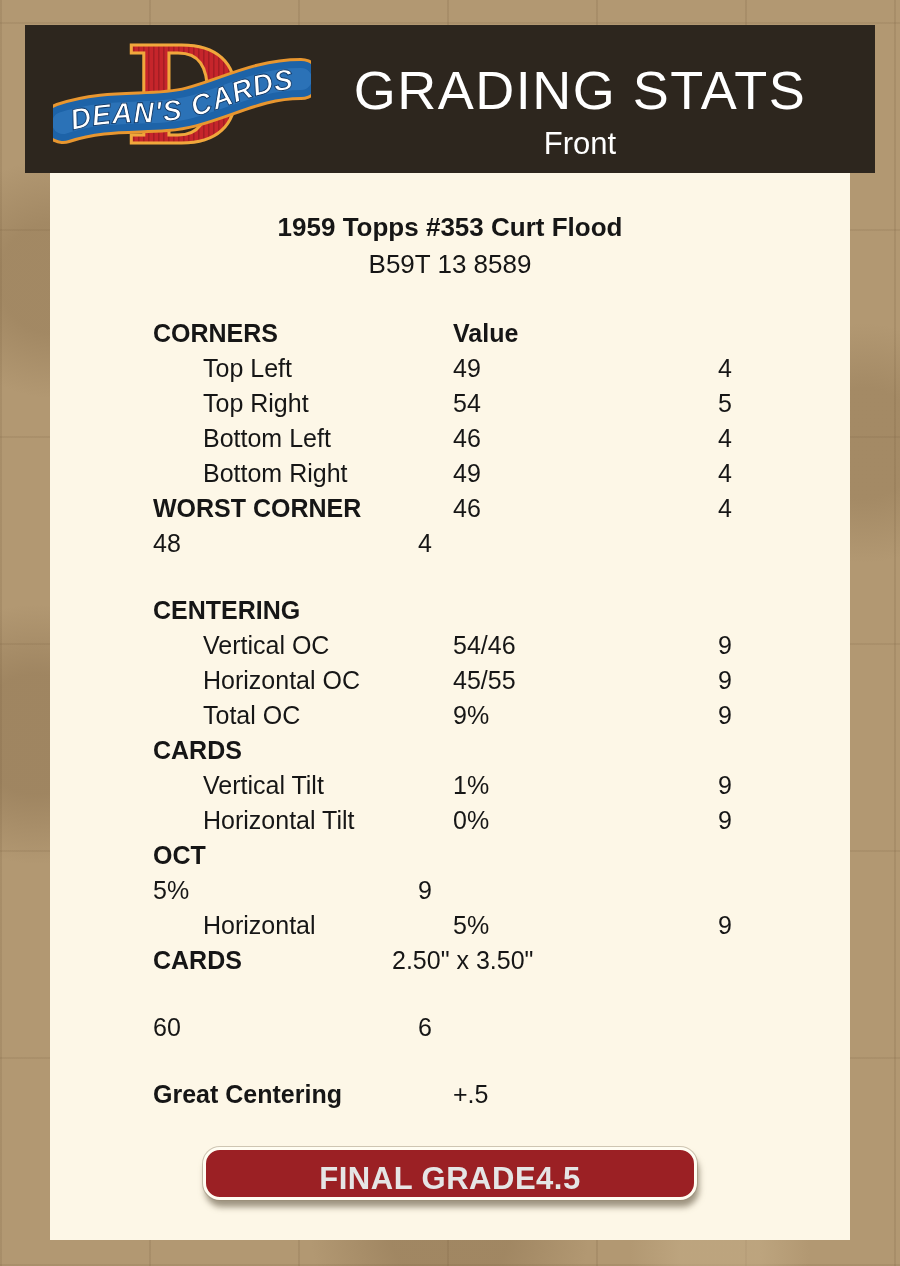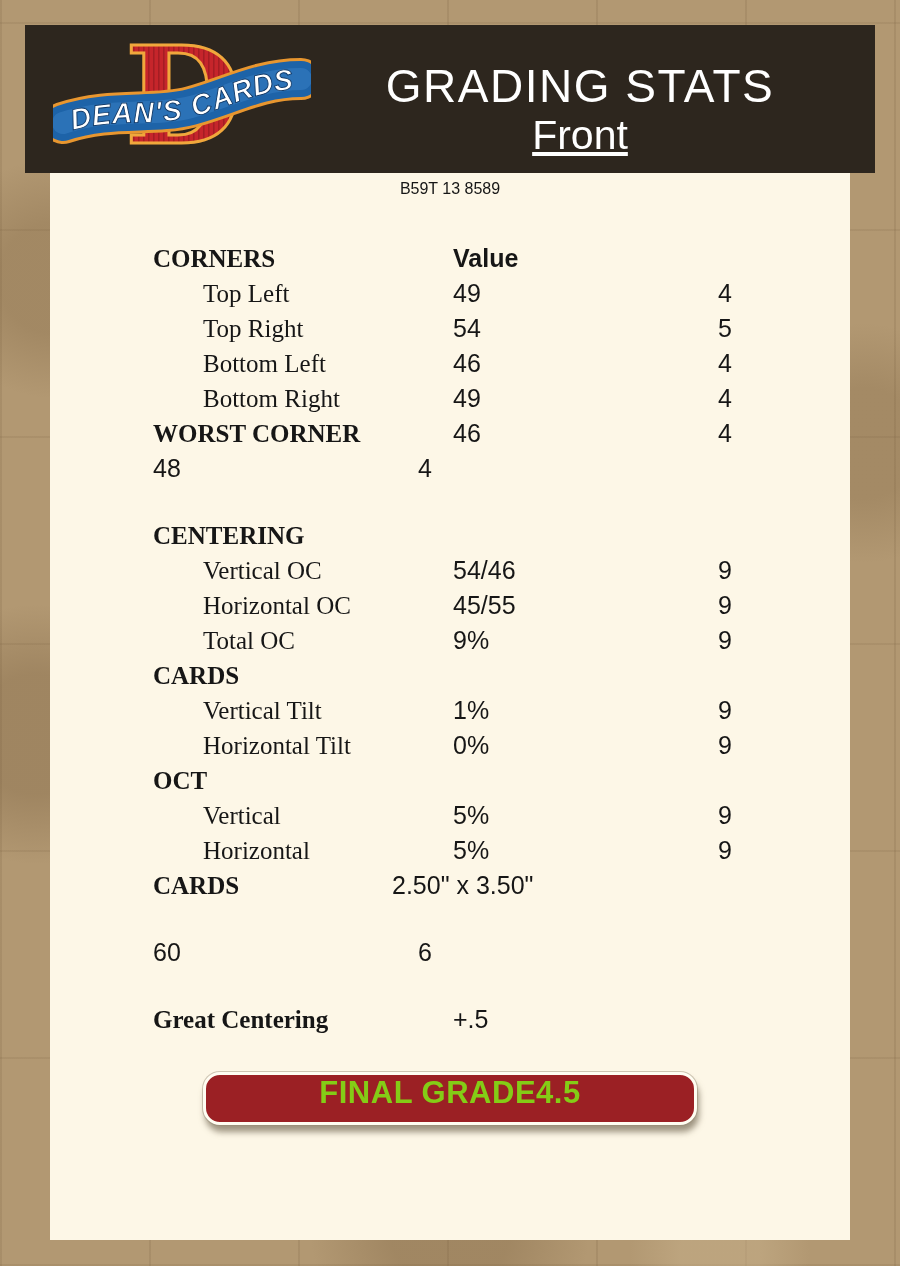--- a/index.html
+++ b/index.html
@@ -20,44 +20,44 @@
       radial-gradient(circle at 80% 99%, rgba(199,176,138,.5) 0 40px, rgba(199,176,138,0) 90px),
       repeating-linear-gradient(90deg, rgba(125,100,68,.20) 0 2px, rgba(0,0,0,0) 2px 149px),
       repeating-linear-gradient(0deg, rgba(125,100,68,.16) 0 2px, rgba(0,0,0,0) 2px 207px);
   }
   .header-bar{
     position:absolute;left:25px;top:25px;width:850px;height:148px;
     background:#2d261e;
   }
   .logo{position:absolute;left:28px;top:6px;width:258px;height:136px;}
   .header-text{position:absolute;left:300px;right:40px;top:0;height:100%;text-align:center;color:#ffffff;}
-  .header-title{margin-top:36px;font-size:46px;letter-spacing:1.5px;line-height:1.1;}
-  .header-subtitle{font-size:41px;text-decoration:underline;}
+  .header-title{margin-top:36px;font-size:54px;letter-spacing:1.5px;line-height:1.1;}
+  .header-subtitle{margin-top:6px;font-size:31px;}
   .panel{
     position:absolute;left:50px;top:173px;width:800px;height:1067px;
     background:#fdf7e7;color:#161616;
   }
   .card-title{margin-top:38px;text-align:center;font-size:26px;font-weight:700;line-height:32px;}
-  .card-id{text-align:center;font-size:16px;line-height:32px;}
+  .card-id{margin-top:5px;text-align:center;font-size:26px;line-height:32px;}
   .stats-table{margin:36px 0 0 103px;width:642px;font-size:25px;}
   .row{display:flex;height:35px;line-height:35px;}
   .row.gap{margin-top:32px;}
   .cell{white-space:nowrap;}
-  .cell.label{width:300px;text-align:left;font-family:Liberation Serif, serif;}
+  .cell.label{width:300px;text-align:left;}
   .cell.value{width:202px;}
   .cell.max{width:140px;text-align:center;}
   .bold{font-weight:700;}
   .indent{padding-left:50px;box-sizing:border-box;}
   .shift-left{transform:translateX(-61px);}
   .final-grade{
     margin:35px 0 0 153px;width:494px;height:53px;box-sizing:border-box;
     background:#9b2024;border:3px solid #fffdf2;border-radius:17px;
     box-shadow:0 0 0 1px rgba(150,138,115,.45), 2px 7px 6px rgba(125,115,95,.75);
-    display:flex;align-items:flex-start;justify-content:center;
-    color:#84cc16;font-size:31px;font-weight:700;letter-spacing:.5px;
+    display:flex;align-items:flex-end;justify-content:center;
+    color:#e5e5e5;font-size:31px;font-weight:700;letter-spacing:.5px;
   }
 </style>
 </head>
 <body>
 
 <div class="bg-collage"></div>
 
 <div class="header-bar">
   <svg class="logo" viewBox="0 0 258 136" aria-hidden="true">
     <defs>
@@ -75,20 +75,21 @@
       <textPath href="#ribcenter" startOffset="8" dominant-baseline="central" textLength="228" lengthAdjust="spacingAndGlyphs">DEAN'S CARDS</textPath>
     </text>
   </svg>
   <div class="header-text">
     <div class="header-title">GRADING STATS</div>
     <div class="header-subtitle">Front</div>
   </div>
 </div>
 
 <div class="panel">
+  <div class="card-title">1959 Topps #353 Curt Flood</div>
   <div class="card-id">B59T 13 8589</div>
 
   <div class="stats-table">
   <div class="row">
     <div class="cell label bold">CORNERS</div>
     <div class="cell value bold">Value</div>
   </div>
 
   <div class="row">
     <div class="cell label indent">Top Left</div>
@@ -167,21 +168,20 @@
     <div class="cell max">9</div>
   </div>
 
   <div class="row">
     <div class="cell label bold">OCT</div>
     <div class="cell value"></div>
     <div class="cell max"></div>
   </div>
 
   <div class="row">
-    <div class="cell label indent">Vertical</div>
     <div class="cell value">5%</div>
     <div class="cell max">9</div>
   </div>
 
   <div class="row">
     <div class="cell label indent">Horizontal</div>
     <div class="cell value">5%</div>
     <div class="cell max">9</div>
   </div>
 

